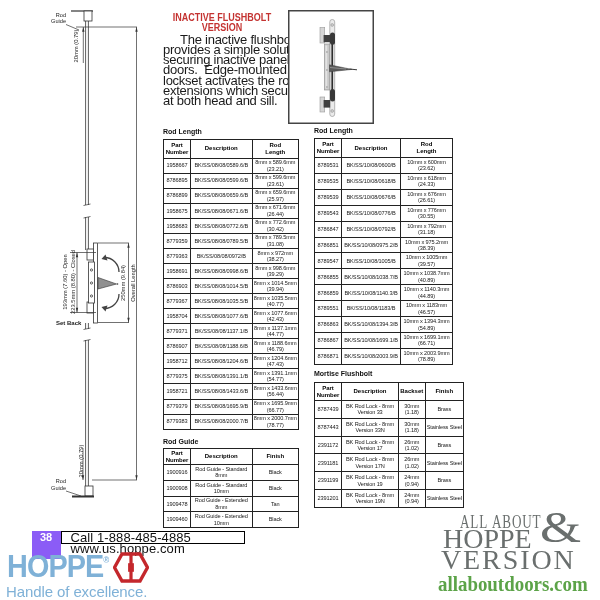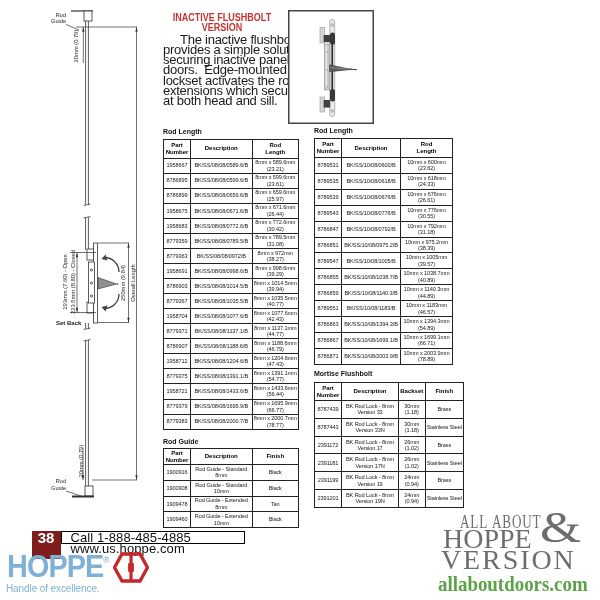--- a/index.html
+++ b/index.html
@@ -444,37 +444,37 @@
       </tr>
 <tr style="height:17.8px;">
         <td>2391201</td>
         <td>BK Rod Lock - 8mm<br>Version 19N</td>
         <td>24mm<br>(0.94)</td>
         <td>Stainless Steel</td>
       </tr>
 </tbody>
   </table>
 
-<div class="abs" style="left:31.5px;top:531px;width:29px;height:28px;background:#7f1d1d;color:#fff;
- font-size:15px;font-weight:bold;text-align:center;line-height:13px;">38</div>
+<div class="abs" style="left:31.5px;top:531px;width:29px;height:28px;background:#8b5cf6;color:#fff;
+ font-size:11px;font-weight:bold;text-align:center;line-height:13px;">38</div>
 
 <div class="abs" style="left:60.5px;top:531px;width:173px;height:11px;background:#fff;
  border:1.2px solid #000;font-size:13px;color:#111;line-height:11px;padding-left:9px;
  letter-spacing:0.1px;">Call 1-888-485-4885&nbsp;&nbsp; www.us.hoppe.com</div>
 
 <div class="abs" style="left:7px;top:548px;color:#7fb1d7;font-weight:bold;font-size:32px;
  letter-spacing:-1px;transform:scaleX(0.9);transform-origin:0 0;">HOPPE<span style="font-size:9px;vertical-align:14px;letter-spacing:0;">®</span></div>
 
 <svg class="abs" style="left:113px;top:551.5px;" width="36" height="31" viewBox="0 0 36 31">
 <path d="M9 2 L27 2 L34.5 15.5 L27 29 L9 29 L1.5 15.5 Z" fill="none" stroke="#c4272c" stroke-width="3.4"></path>
 <rect x="16.4" y="2" width="3.2" height="27" fill="#c4272c"></rect>
 <rect x="15.1" y="11.2" width="5.8" height="8.6" fill="#c4272c"></rect>
 </svg>
 
-<div class="abs" style="left:6px;top:583px;color:#7fb1d7;font-size:10px;letter-spacing:-0.1px;">Handle of excellence.</div>
+<div class="abs" style="left:6px;top:583px;color:#7fb1d7;font-size:15px;letter-spacing:-0.1px;">Handle of excellence.</div>
 
 <div class="abs" style="left:459.5px;top:510.5px;color:#6a6f6e;font-family:'Liberation Serif',serif;
  font-size:19px;letter-spacing:1.2px;transform:scaleX(0.69);transform-origin:0 0;">ALL&nbsp;ABOUT</div>
 
 <div class="abs" style="left:540px;top:506px;color:#6a6f6e;font-family:'Liberation Serif',serif;
  font-size:44px;line-height:44px;transform:scaleX(1.2);transform-origin:0 0;">&amp;</div>
 
 <div class="abs" style="left:443px;top:524.5px;color:#6a6f6e;font-family:'Liberation Serif',serif;
  font-size:28px;line-height:28px;">HOPPE</div>
 

